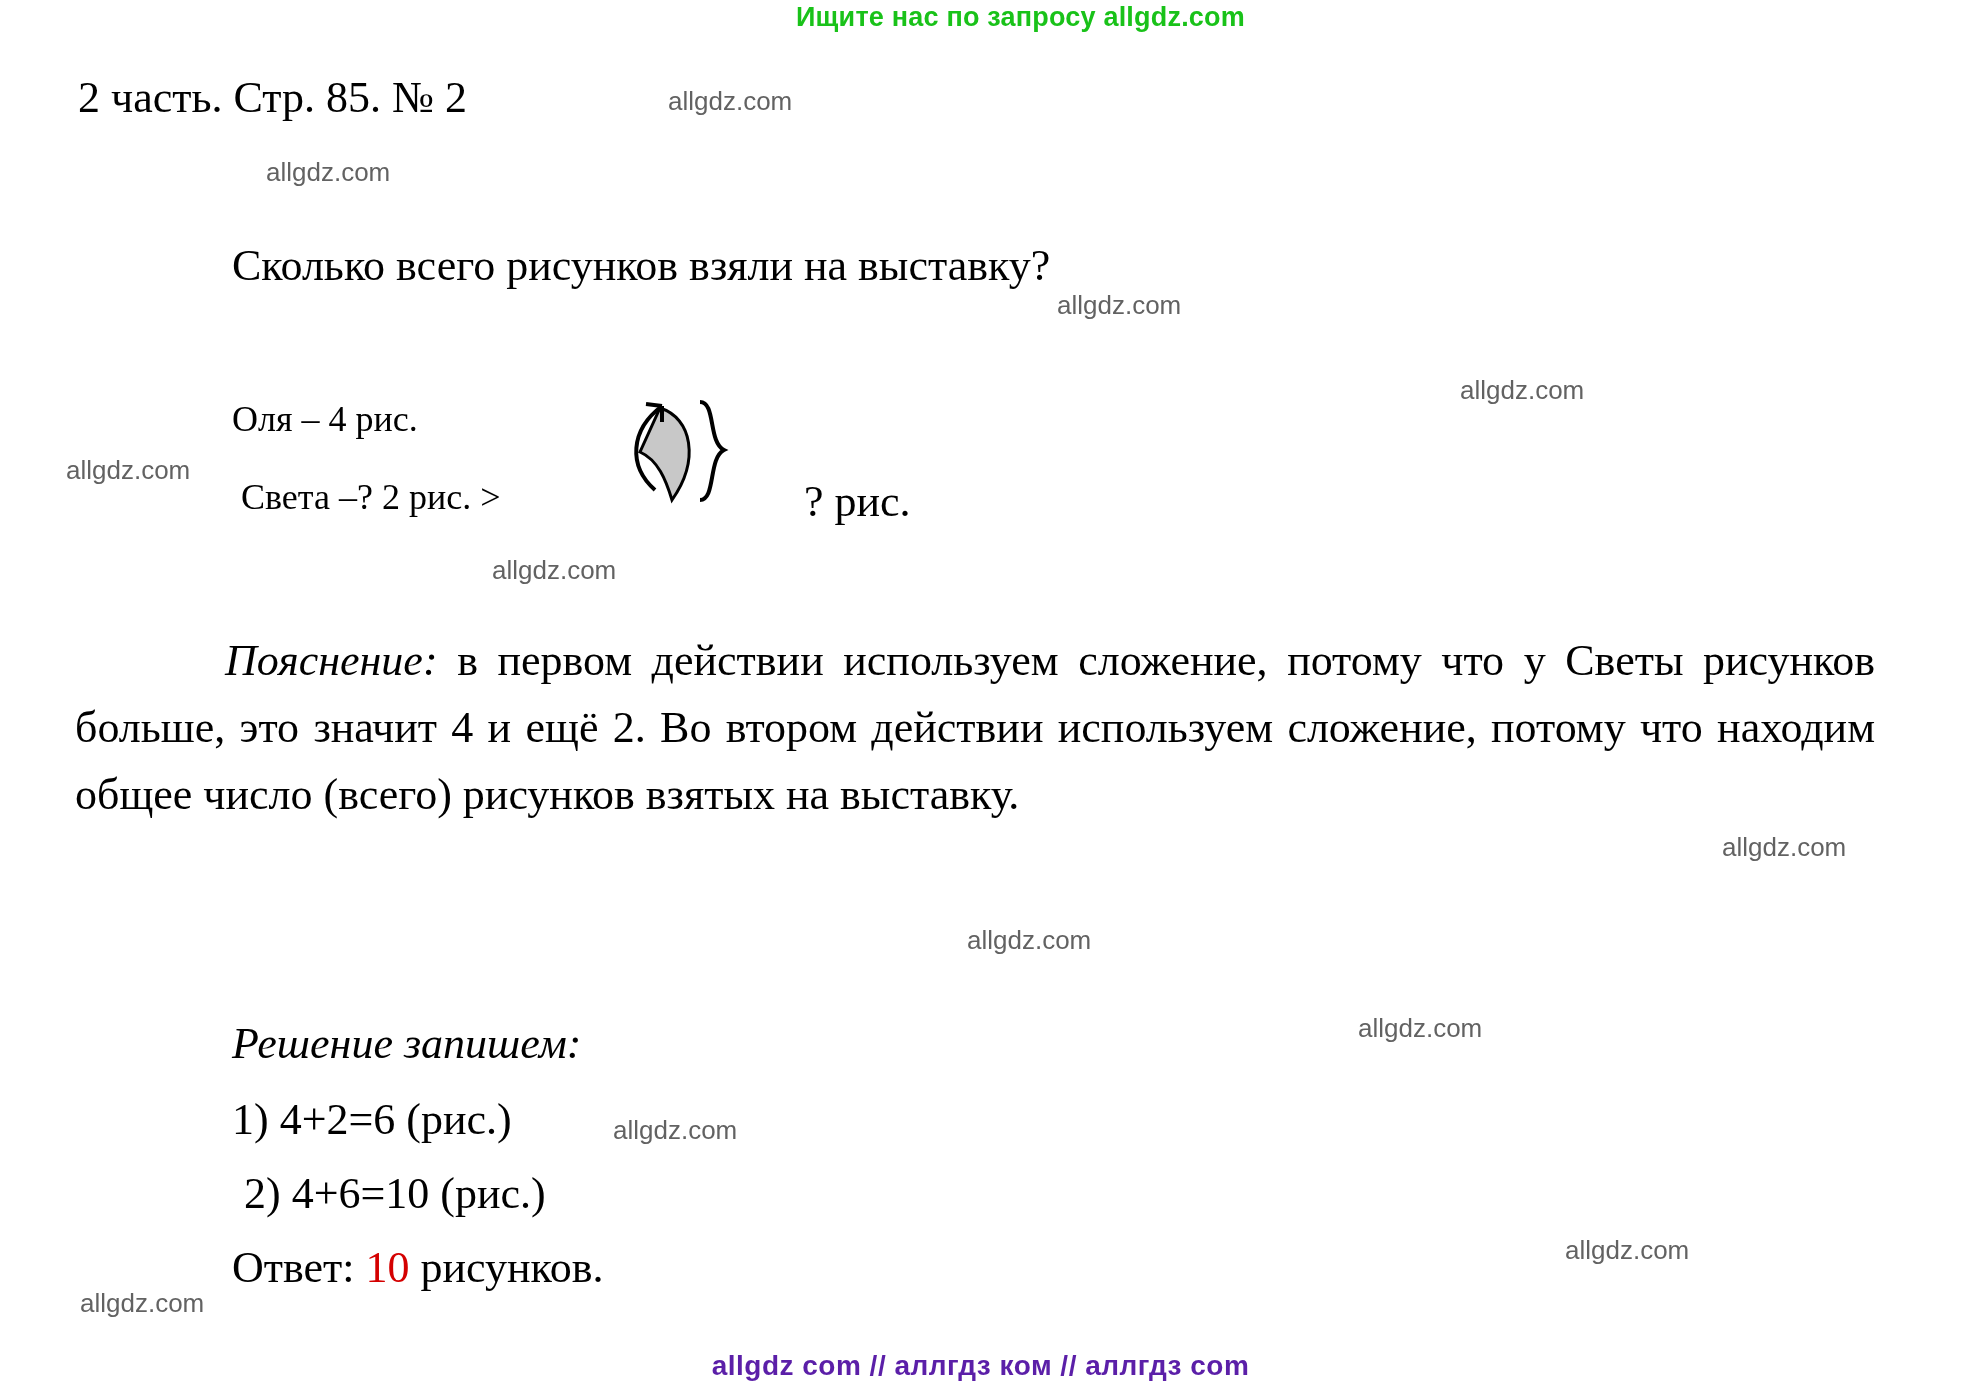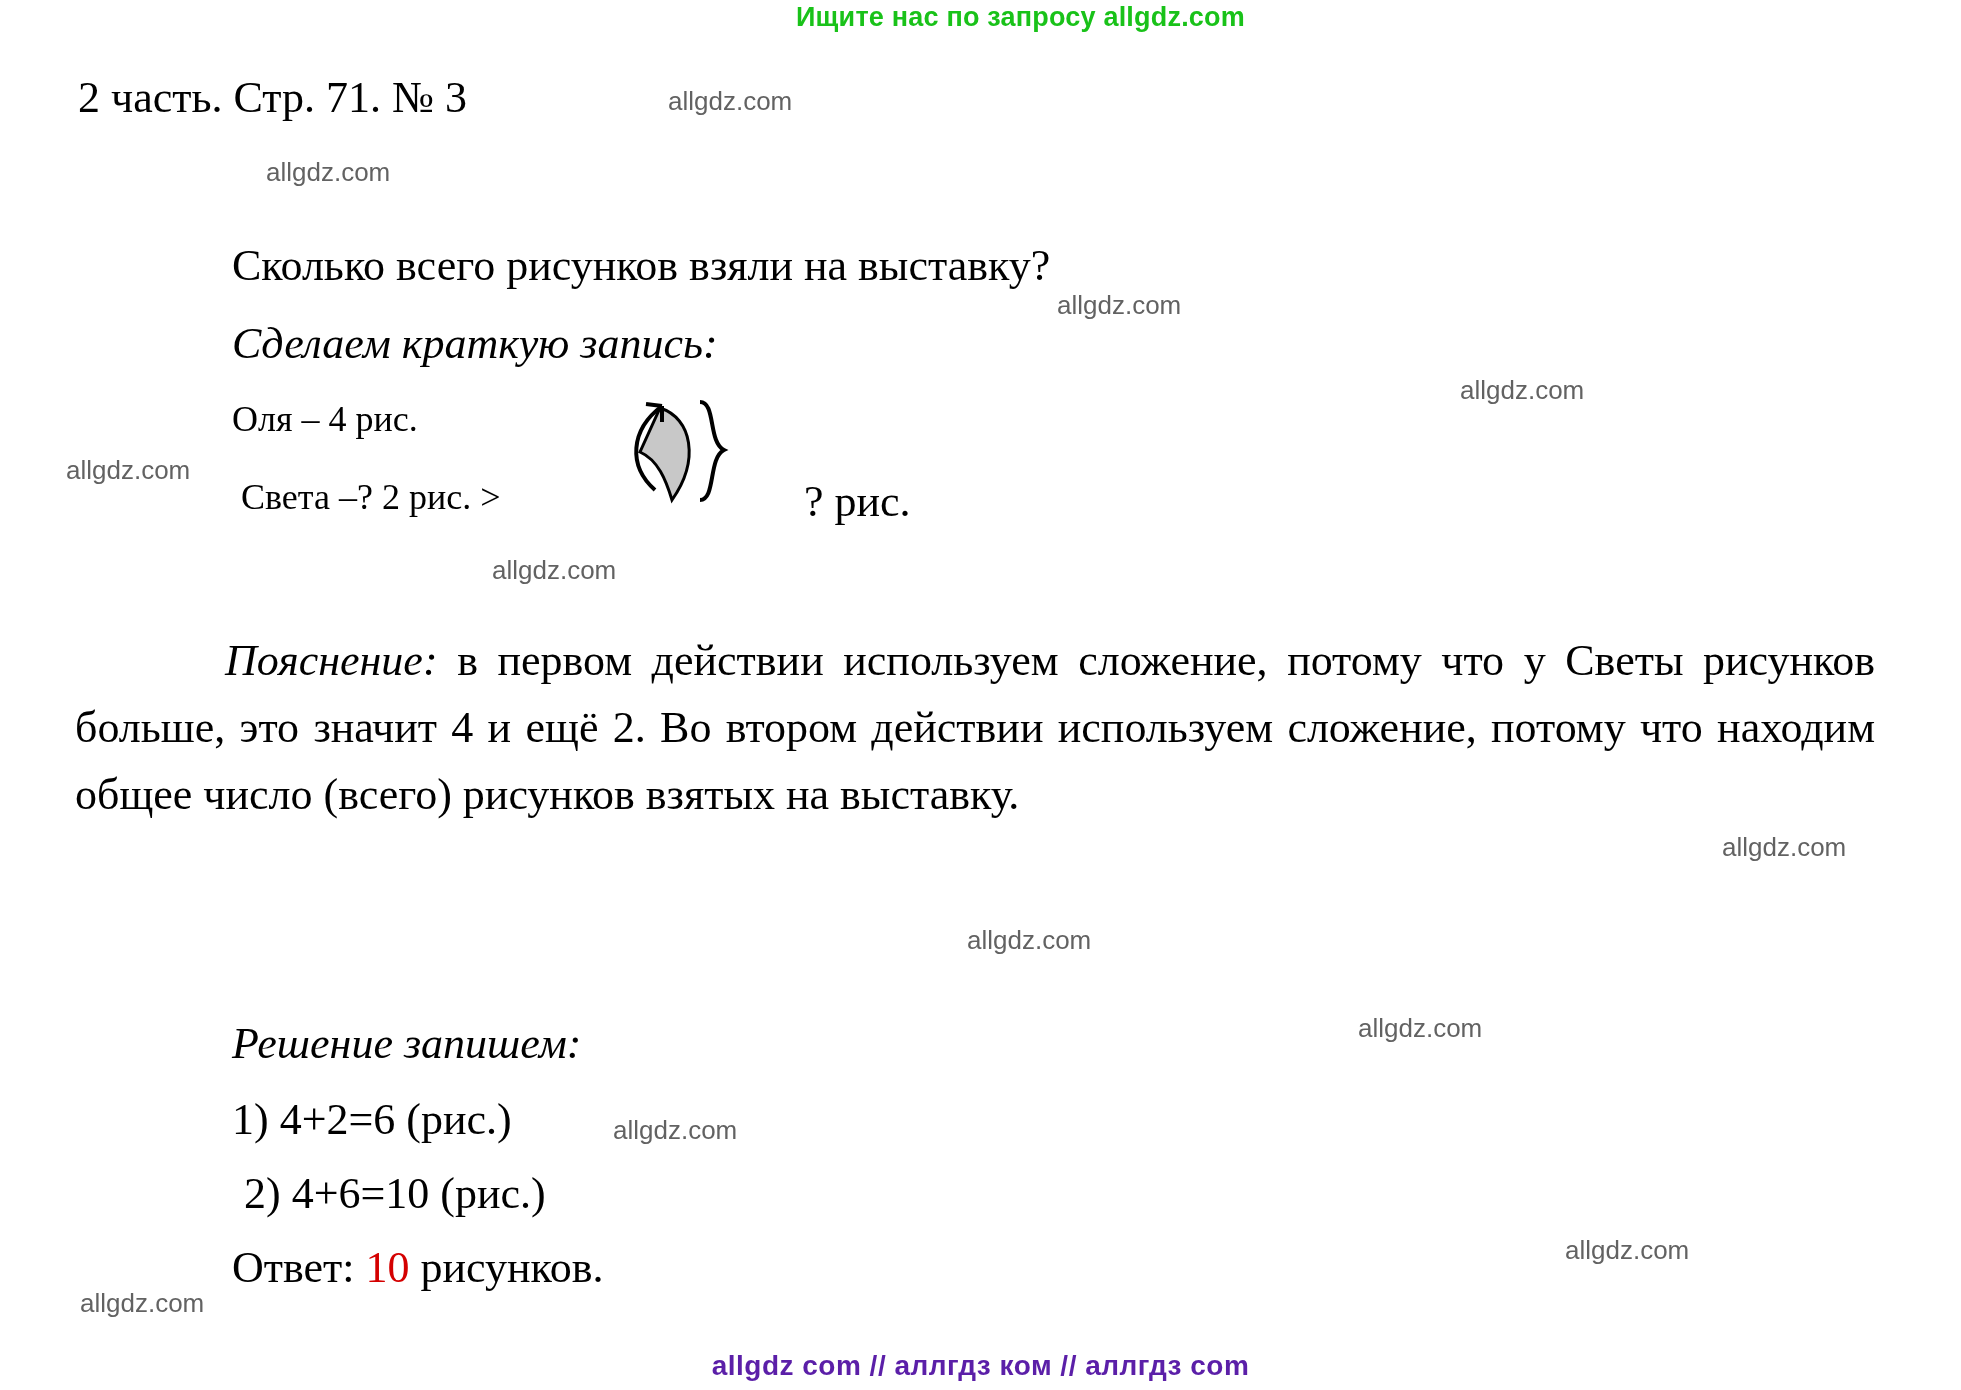--- a/index.html
+++ b/index.html
@@ -151,25 +151,24 @@
     color: #d40000;
   }
 </style>
 </head>
 <body>
 
 <div class="page">
 
   <div class="top-banner">Ищите нас по запросу allgdz.com</div>
 
-  <div class="heading">2 часть. Стр. 71. № 3</div>
+  <div class="heading">2 часть. Стр. 85. № 2</div>
 
   <div class="q-line">Сколько всего рисунков взяли на выставку?</div>
 
-  <div class="short-note-label">Сделаем краткую запись:</div>
 
   <div class="olya">Оля – 4 рис.</div>
 
   <div class="sveta">Света –? 2 рис. &gt;</div>
 
   <svg class="brace-svg" width="200" height="160" viewBox="0 0 200 160">
 
     <path d="M 60 48 C 92 58, 100 100, 72 140 C 66 120, 58 100, 40 92 Z" fill="#c8c8c8" stroke="#000000" stroke-width="3"></path>
 
     <path d="M 55 130 C 28 106, 30 70, 62 46" fill="none" stroke="#000000" stroke-width="4"></path>

